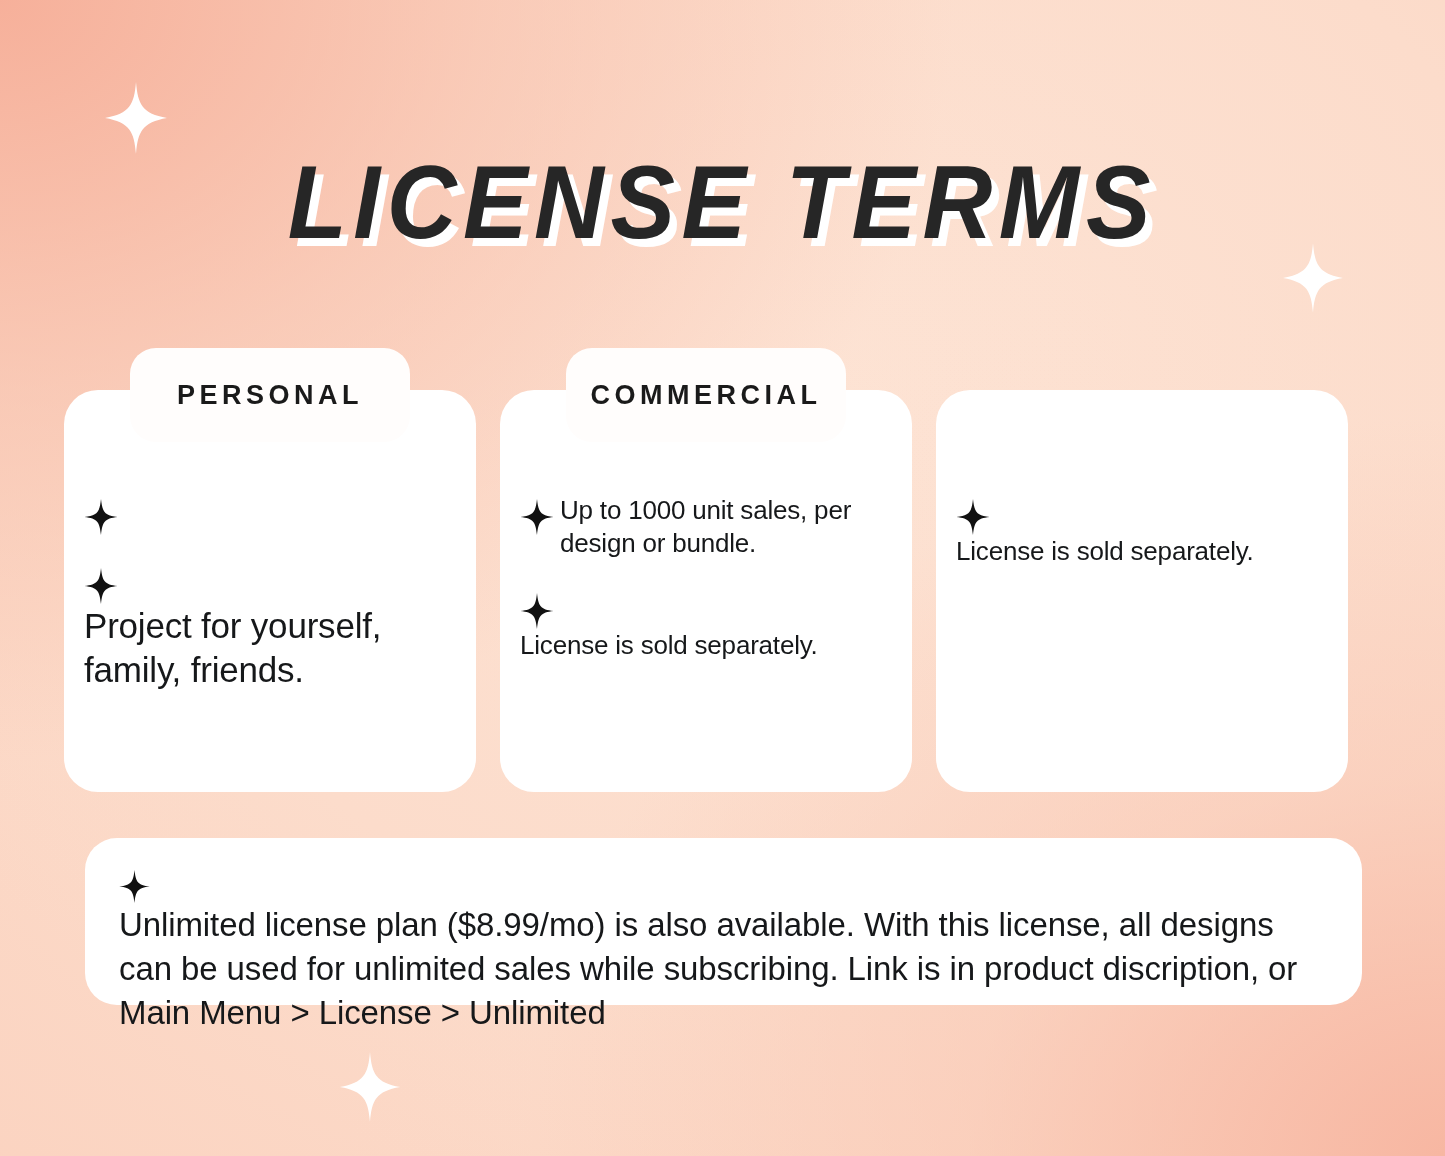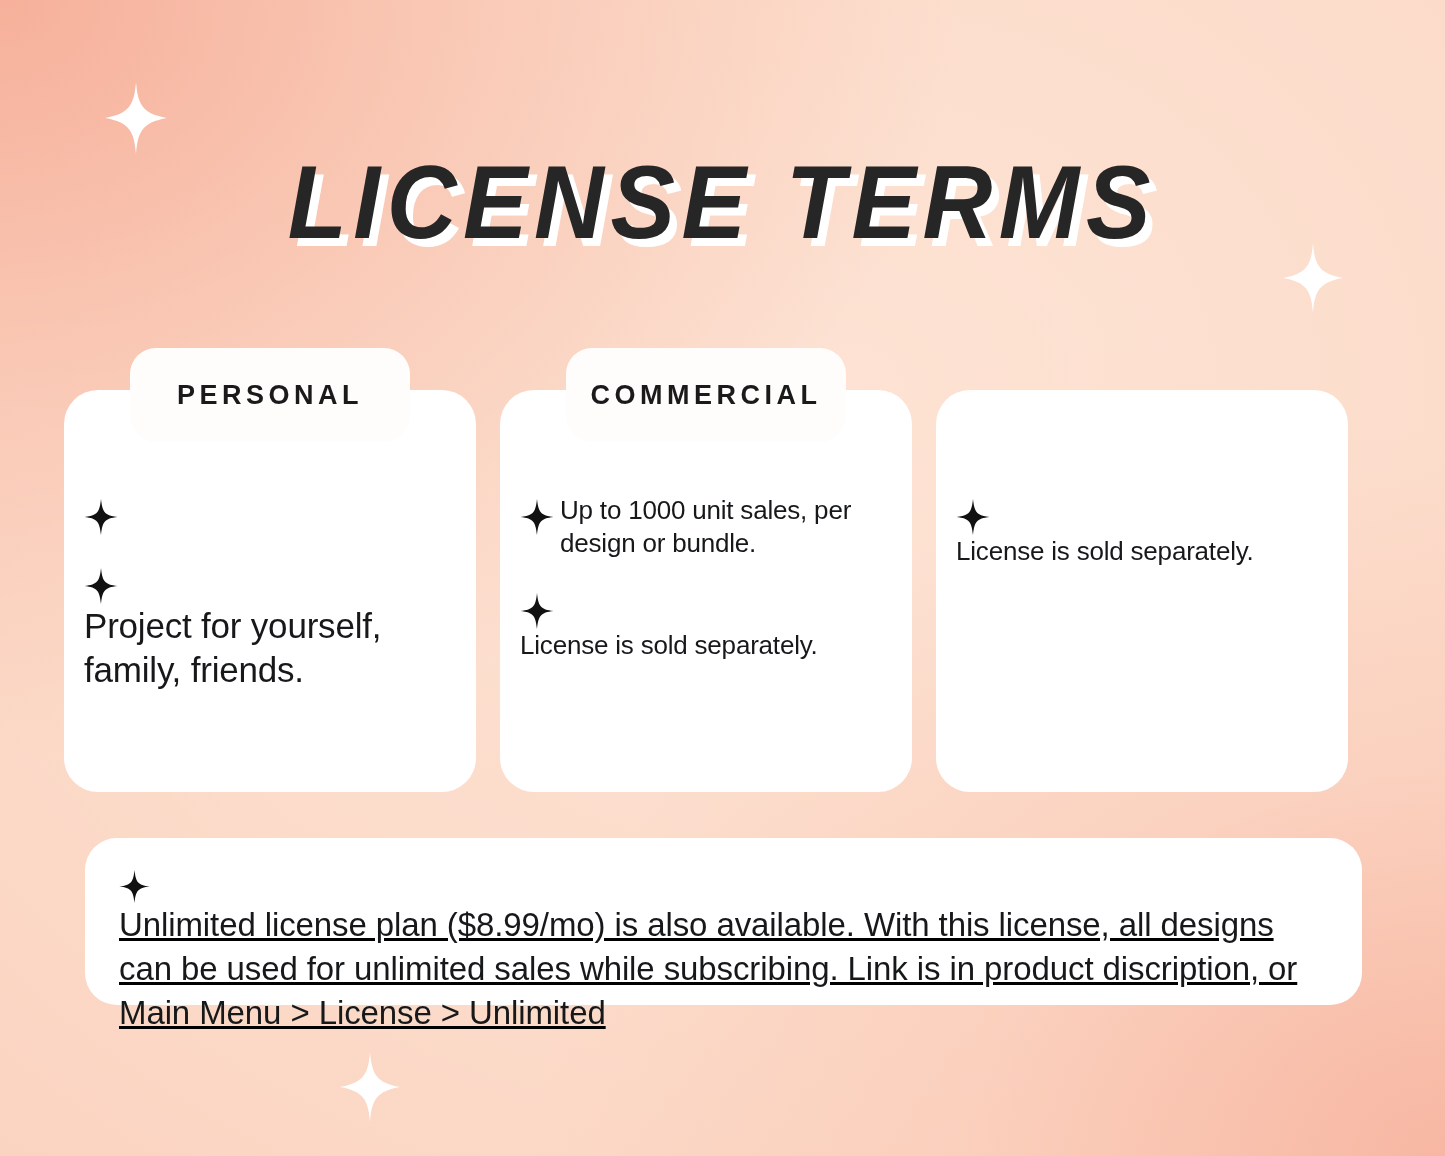--- a/index.html
+++ b/index.html
@@ -102,21 +102,21 @@
   .card.pod .bullet-star{margin-right:12px;}
   .card.personal .bullet-text{font-size:35px;}
 
   
   #banner{
     position:absolute;left:85px;top:838px;width:1277px;height:167px;
     background:#ffffff;border-radius:32px;
     box-sizing:border-box;
   }
   #banner .bullet-row{
-    margin:0;padding:26px 30px 0 34px;text-decoration:underline;
+    margin:0;padding:26px 30px 0 34px;
   }
   #banner .bullet-star{width:31px;height:33px;margin-right:9px;margin-top:6px;}
   #banner .bullet-text{
     font-size:33px;line-height:1.33;letter-spacing:-0.1px;
     color:#16181a;
   }
 </style>
 </head>
 <body>
 

